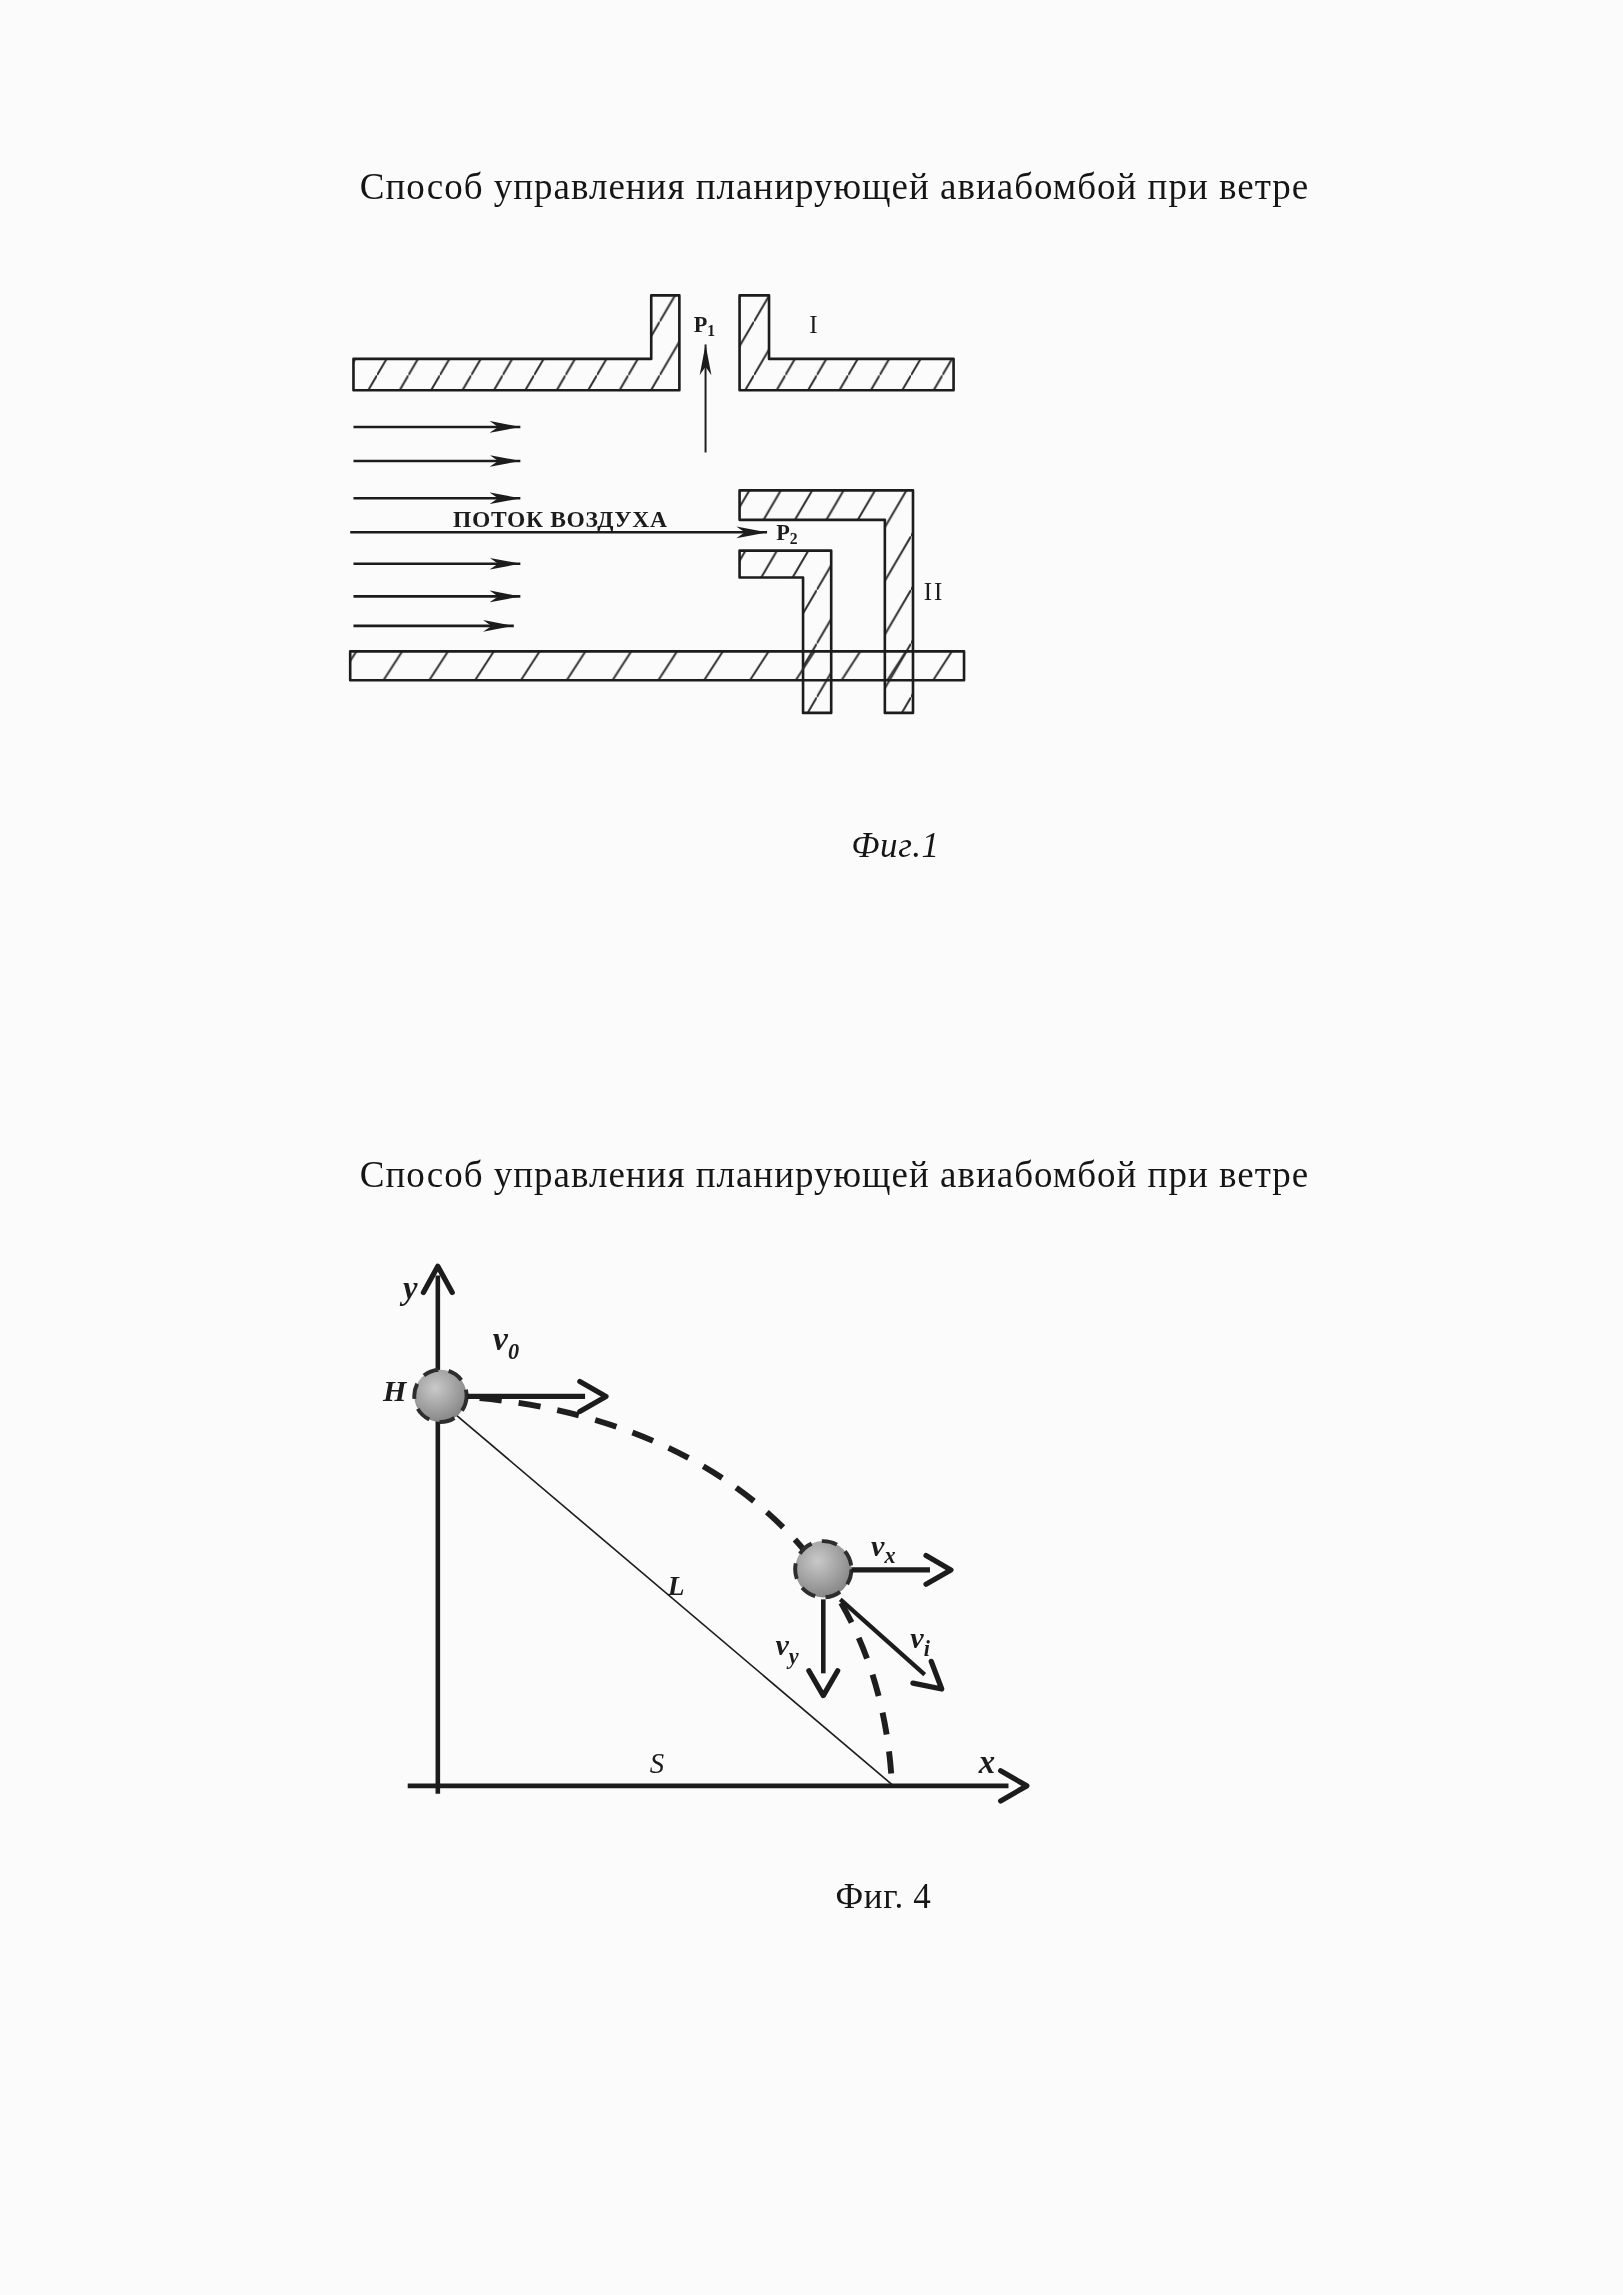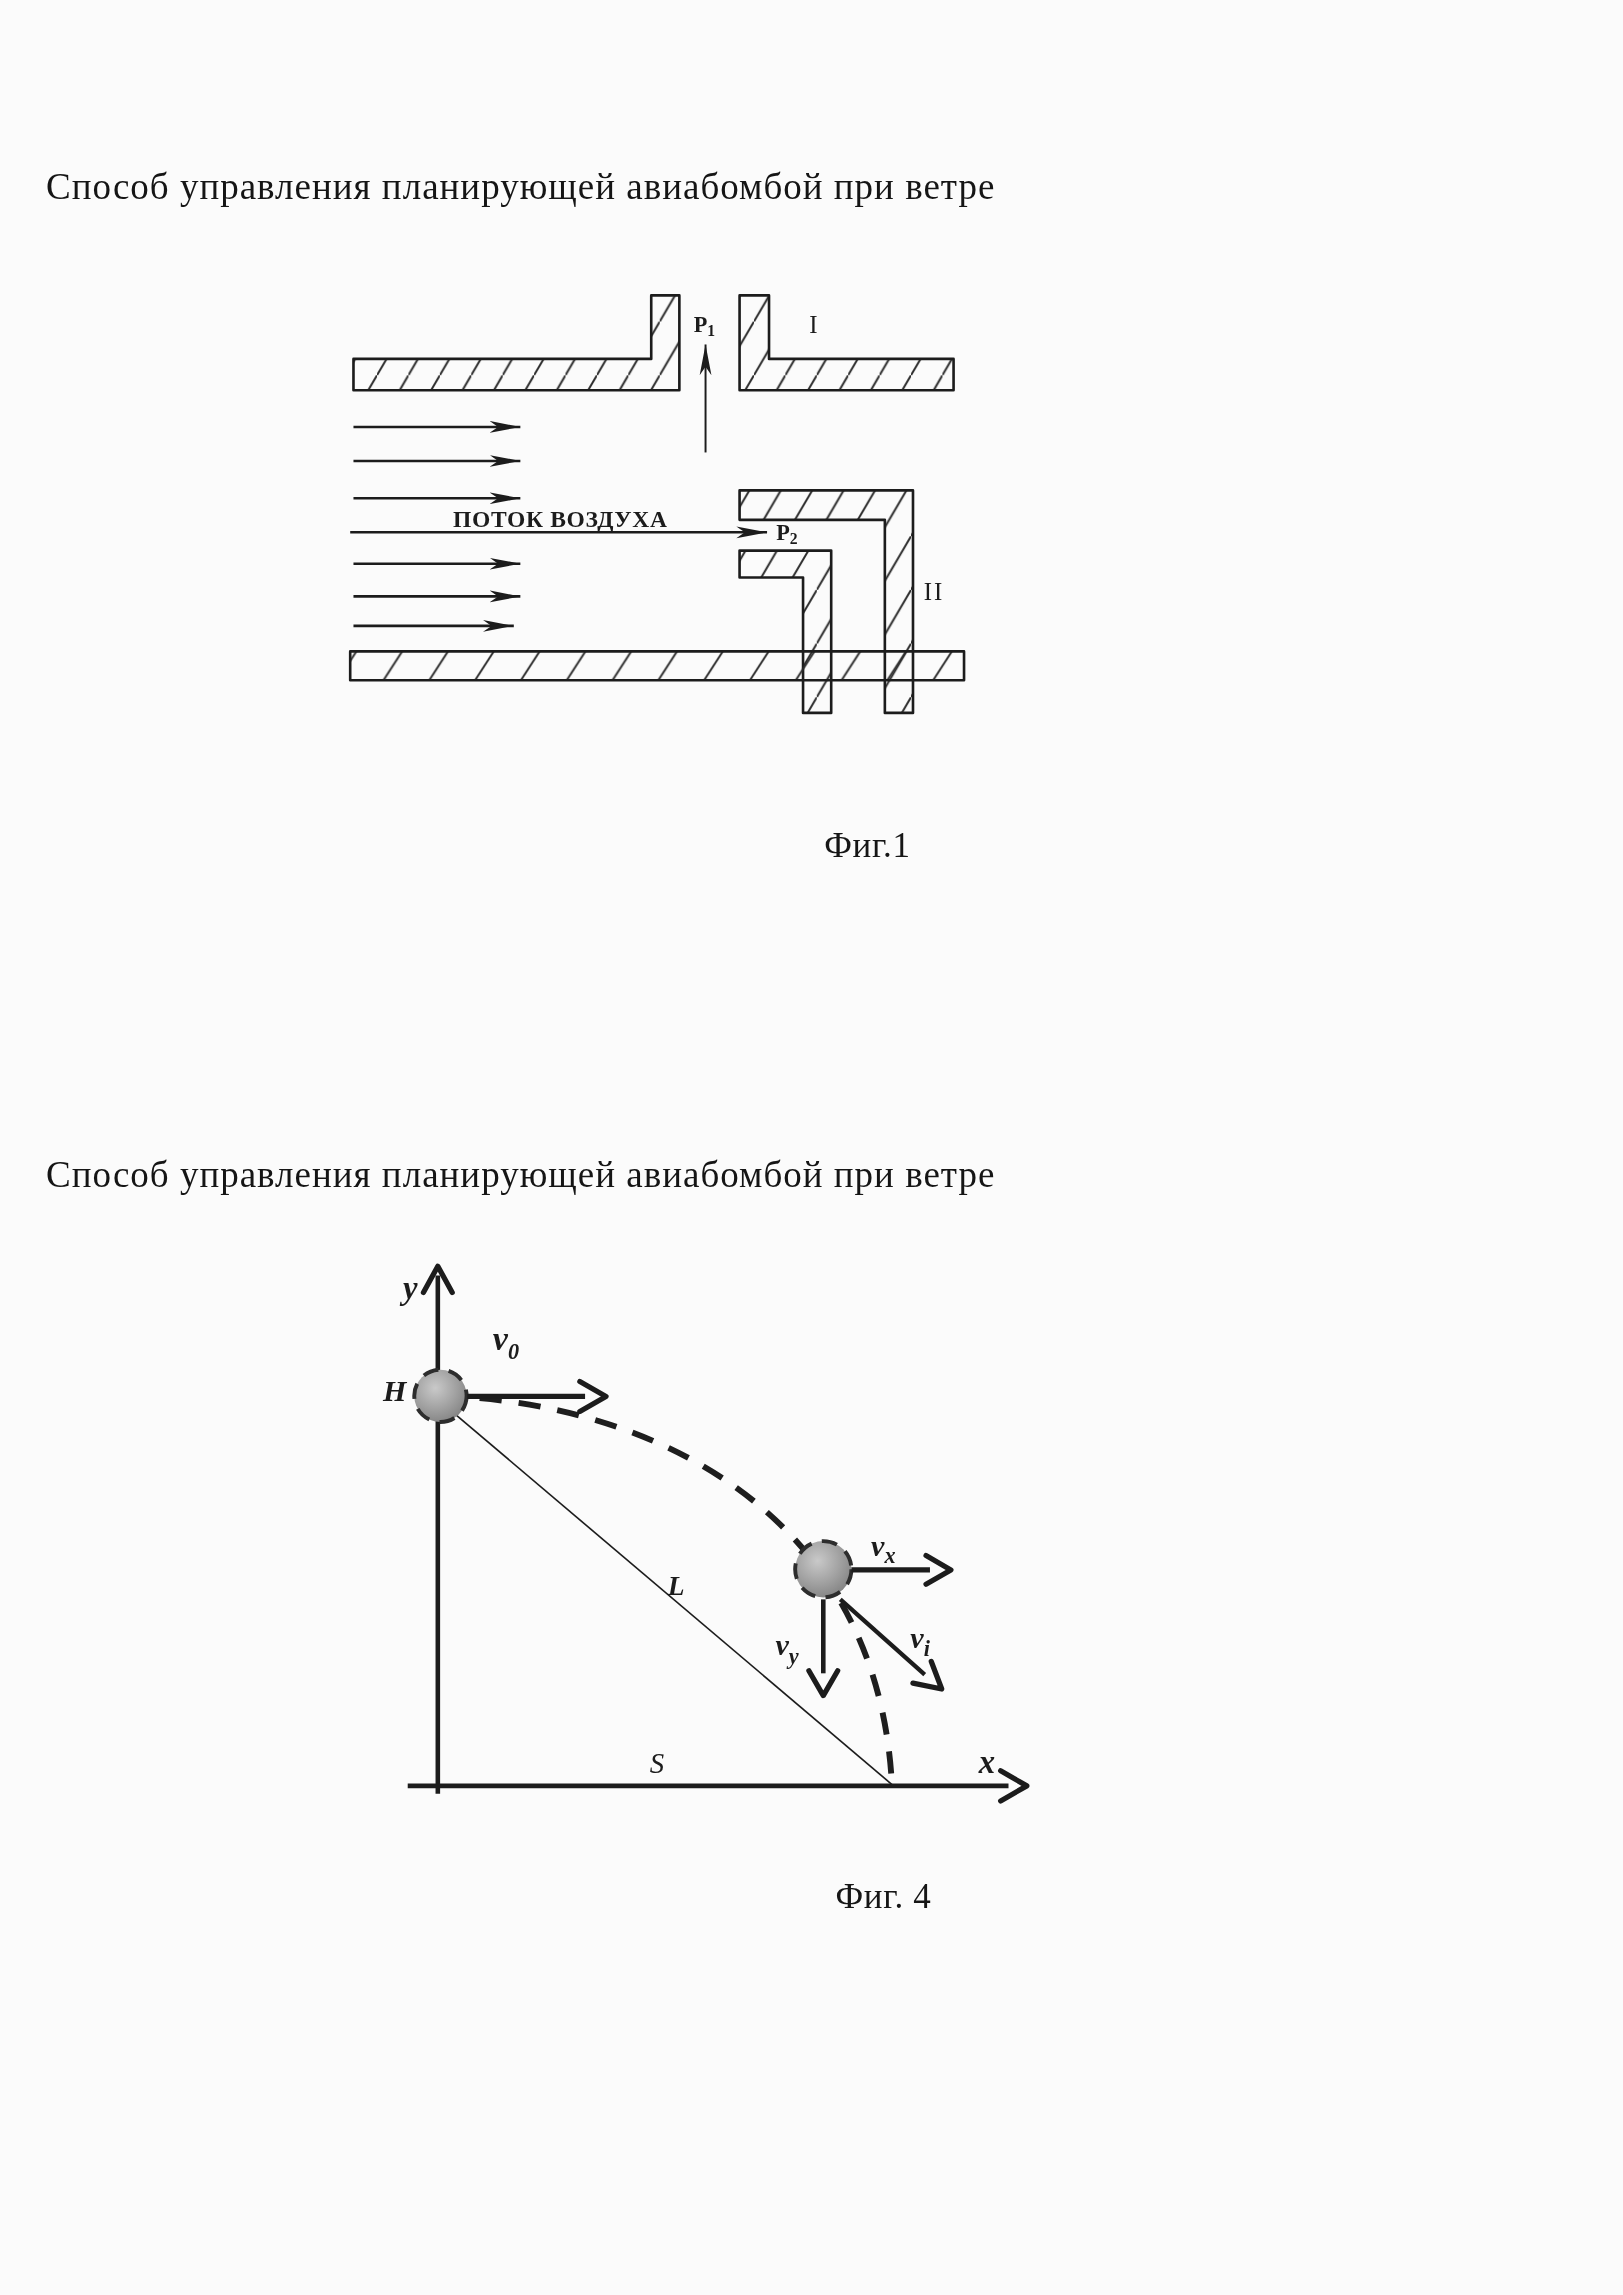--- a/index.html
+++ b/index.html
@@ -1,18 +1,18 @@
 <!DOCTYPE html>
 <html style="font-size:10.5px"><head>
 <meta charset="utf-8">
 <style>
   html,body{margin:0;padding:0;}
   .page{position:relative;width:1623px;height:2295px;background:#fbfbfb;overflow:hidden;
         font-family:"Liberation Serif", serif;color:#1c1c1c;}
-  .doc-title{position:absolute;left:46px;width:1577px;text-align:left;
+  .doc-title{position:absolute;left:46px;width:1577px;text-align:center;
              font-size:37px;letter-spacing:1px;color:#151515;white-space:nowrap;}
   .fig-caption{position:absolute;text-align:center;font-size:35px;color:#161616;letter-spacing:0.7px;}
   svg{position:absolute;}
   svg text{font-family:"Liberation Serif", serif;fill:#1c1c1c;}
   .lbl-serif{font-size:38px;}
   .lbl-press{font-size:34px;font-weight:bold;}
   .lbl-press-sub{font-size:24px;font-weight:bold;}
   .flow-label{font-size:36px;font-weight:bold;letter-spacing:1px;}
   .it-bold{font-style:italic;font-weight:bold;}
   .v-main{font-size:52px;font-style:italic;font-weight:bold;}
@@ -68,21 +68,21 @@
     <text x="1060" y="508">
       <tspan class="lbl-press">P</tspan><tspan class="lbl-press-sub" dy="6">1</tspan>
     </text>
     <text x="1186" y="826">
       <tspan class="lbl-press">P</tspan><tspan class="lbl-press-sub" dy="6">2</tspan>
     </text>
     <text class="lbl-serif" x="1243" y="510" text-anchor="middle">I</text>
     <text class="lbl-serif" letter-spacing="3" x="1427" y="918" text-anchor="middle">II</text>
   </svg>
 
-  <div class="fig-caption" style="left:730px;top:826px;width:275px;">Фиг.1</div>
+  <div class="fig-caption" style="left:758px;top:826px;width:275px;font-style:italic;">Фиг.1</div>
 
   <div class="doc-title" style="top:1153px;">Способ управления планирующей авиабомбой при ветре</div>
 
   <svg style="left:367px;top:1244px;" width="694" height="589" viewBox="560 1900 1060 900">
     <defs>
       <radialGradient id="ballGrad" cx="40%" cy="35%" r="75%">
         <stop offset="0%" stop-color="#c9c9c9"></stop>
         <stop offset="55%" stop-color="#a0a0a0"></stop>
         <stop offset="100%" stop-color="#7d7d7d"></stop>
       </radialGradient>

